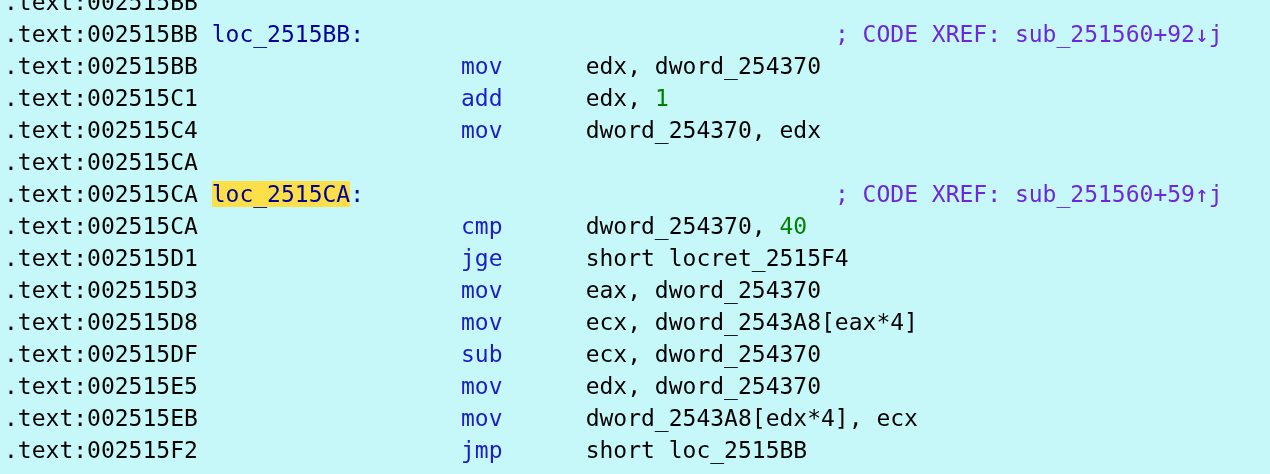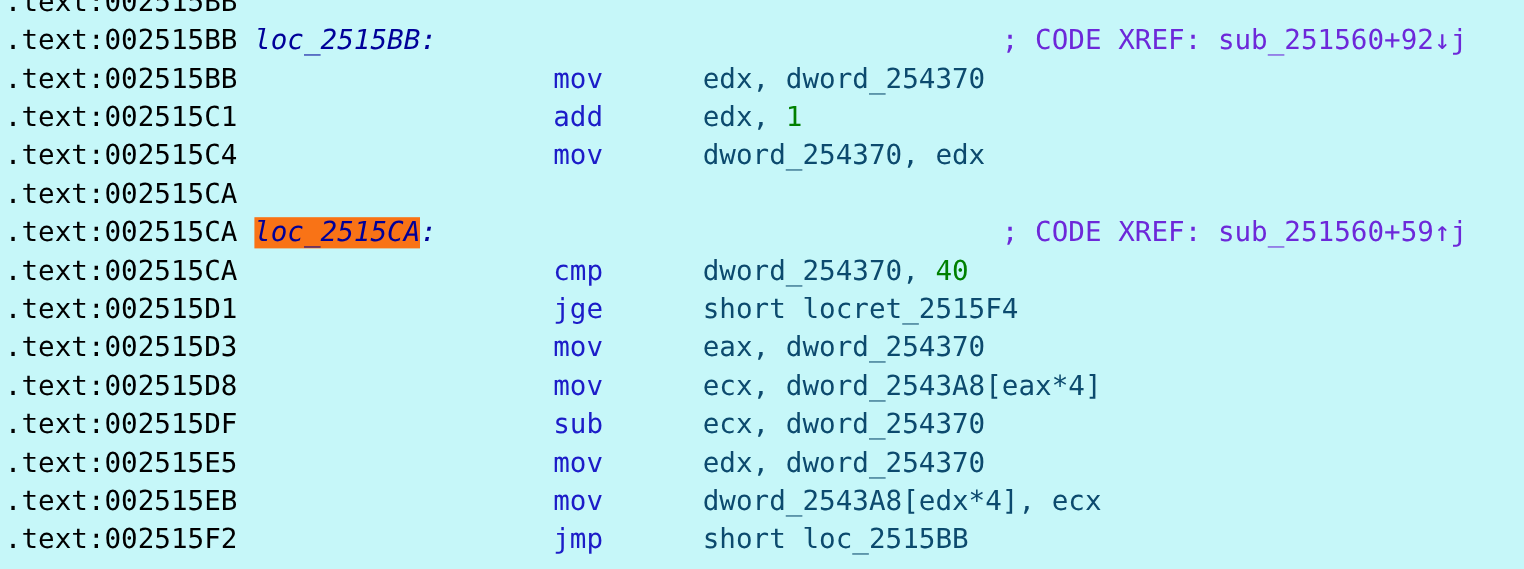--- a/index.html
+++ b/index.html
@@ -15,24 +15,24 @@
   .listing {
     font-family: "DejaVu Sans Mono", "Liberation Mono", monospace;
     font-size: 23px;
     line-height: 32px;
     white-space: pre;
     margin: -14px 0 0 4px;
     color: #000000;
   }
   .asm-line { height: 32px; }
   .addr  { color: #000000; }
-  .label { color: #000099; font-style: italic; }
-  .label.hl { background: #f97316; }
+  .label { color: #000099; }
+  .label.hl { background: #fde047; }
   .mnem  { color: #1c1cc8; }
-  .op    { color: #0c4a6e; }
+  .op    { color: #000000; }
   .num   { color: #008000; }
   .cmt   { color: #6d28d9; }
   .pad   { color: transparent; }
 </style>
 </head>
 <body>
 
 <div class="listing"><div class="asm-line"><span class="addr">.text:002515BB</span></div><div class="asm-line"><span class="addr">.text:002515BB</span><span class="pad"> </span><span class="label">loc_2515BB</span><span class="label">:</span><span class="pad">                                  </span><span class="cmt">; CODE XREF: sub_251560+92↓j</span></div><div class="asm-line"><span class="addr">.text:002515BB</span><span class="pad">                   </span><span class="mnem">mov</span><span class="pad">      </span><span class="op">edx, dword_254370</span></div><div class="asm-line"><span class="addr">.text:002515C1</span><span class="pad">                   </span><span class="mnem">add</span><span class="pad">      </span><span class="op">edx, </span><span class="num">1</span></div><div class="asm-line"><span class="addr">.text:002515C4</span><span class="pad">                   </span><span class="mnem">mov</span><span class="pad">      </span><span class="op">dword_254370, edx</span></div><div class="asm-line"><span class="addr">.text:002515CA</span></div><div class="asm-line"><span class="addr">.text:002515CA</span><span class="pad"> </span><span class="label hl">loc_2515CA</span><span class="label">:</span><span class="pad">                                  </span><span class="cmt">; CODE XREF: sub_251560+59↑j</span></div><div class="asm-line"><span class="addr">.text:002515CA</span><span class="pad">                   </span><span class="mnem">cmp</span><span class="pad">      </span><span class="op">dword_254370, </span><span class="num">40</span></div><div class="asm-line"><span class="addr">.text:002515D1</span><span class="pad">                   </span><span class="mnem">jge</span><span class="pad">      </span><span class="op">short locret_2515F4</span></div><div class="asm-line"><span class="addr">.text:002515D3</span><span class="pad">                   </span><span class="mnem">mov</span><span class="pad">      </span><span class="op">eax, dword_254370</span></div><div class="asm-line"><span class="addr">.text:002515D8</span><span class="pad">                   </span><span class="mnem">mov</span><span class="pad">      </span><span class="op">ecx, dword_2543A8[eax*4]</span></div><div class="asm-line"><span class="addr">.text:002515DF</span><span class="pad">                   </span><span class="mnem">sub</span><span class="pad">      </span><span class="op">ecx, dword_254370</span></div><div class="asm-line"><span class="addr">.text:002515E5</span><span class="pad">                   </span><span class="mnem">mov</span><span class="pad">      </span><span class="op">edx, dword_254370</span></div><div class="asm-line"><span class="addr">.text:002515EB</span><span class="pad">                   </span><span class="mnem">mov</span><span class="pad">      </span><span class="op">dword_2543A8[edx*4], ecx</span></div><div class="asm-line"><span class="addr">.text:002515F2</span><span class="pad">                   </span><span class="mnem">jmp</span><span class="pad">      </span><span class="op">short loc_2515BB</span></div></div>
 
 </body></html>

